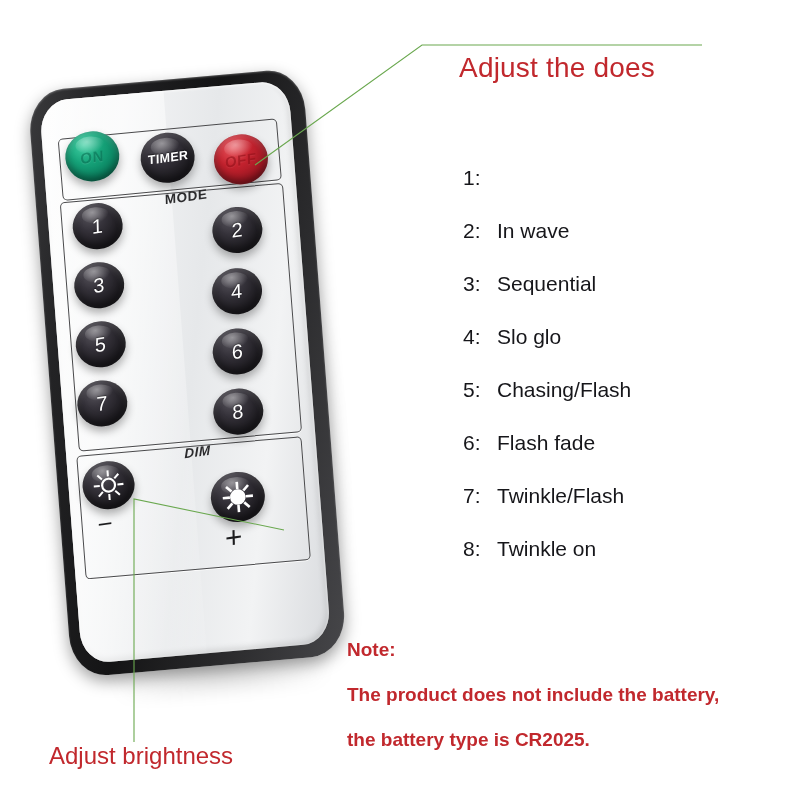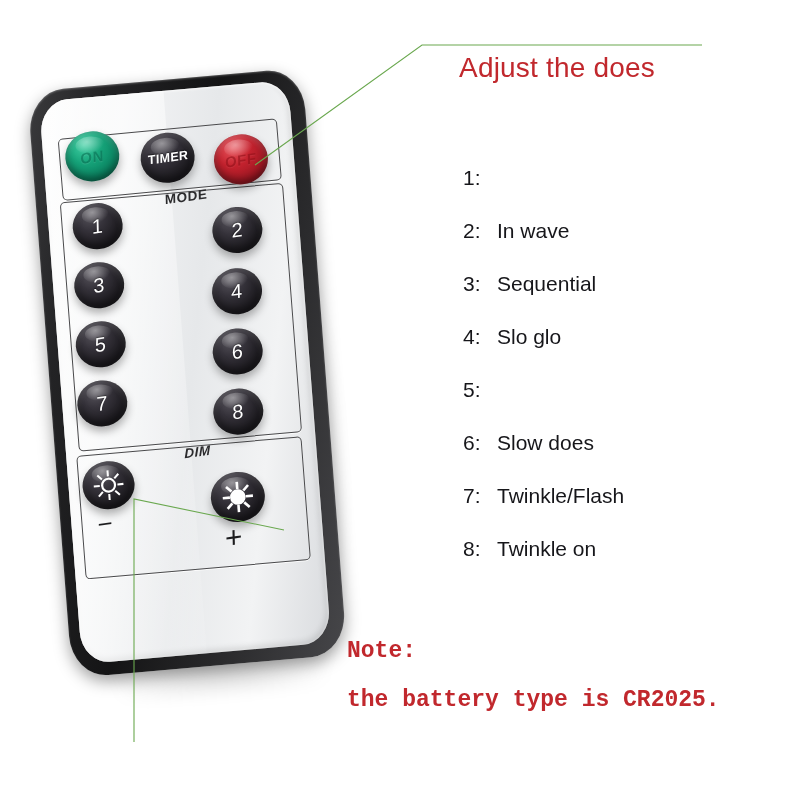--- a/index.html
+++ b/index.html
@@ -178,23 +178,23 @@
     font-weight:400;
     white-space:nowrap;
   }
   .mode-idx{ width:34px; flex:0 0 34px; }
   .mode-label{ }
 
   .note-block{
     position:absolute;
     left:347px; top:640px;
     color:#C1282D;
-    font-family:Liberation Mono, monospace;
+    font-family:Liberation Sans, sans-serif;
     font-weight:700;
-    font-size:23px;
+    font-size:19px;
     line-height:1;
   }
   .note-line{ margin-bottom:26px; white-space:nowrap; }
   .note-line:last-child{ margin-bottom:12px; }
 
   .brightness-label{
     position:absolute;
     left:49px; top:742px;
     font-size:24px;
     color:#C1282D;
@@ -314,34 +314,37 @@
     <div class="mode-row">
       <span class="mode-idx">3:</span>
       <span class="mode-label">Sequential</span>
     </div>
     <div class="mode-row">
       <span class="mode-idx">4:</span>
       <span class="mode-label">Slo glo</span>
     </div>
     <div class="mode-row">
       <span class="mode-idx">5:</span>
+      <span class="mode-label">Chasing/Flash</span>
     </div>
     <div class="mode-row">
       <span class="mode-idx">6:</span>
-      <span class="mode-label">Slow does</span>
+      <span class="mode-label">Flash fade</span>
     </div>
     <div class="mode-row">
       <span class="mode-idx">7:</span>
       <span class="mode-label">Twinkle/Flash</span>
     </div>
     <div class="mode-row">
       <span class="mode-idx">8:</span>
       <span class="mode-label">Twinkle on</span>
     </div>
   </div>
 
   <div class="note-block">
     <div class="note-line">Note:</div>
+    <div class="note-line">The product does not include the battery,</div>
     <div class="note-line">the battery type is CR2025.</div>
   </div>
 
+  <div class="brightness-label">Adjust brightness</div>
 
 </div>
 
 </body></html>

